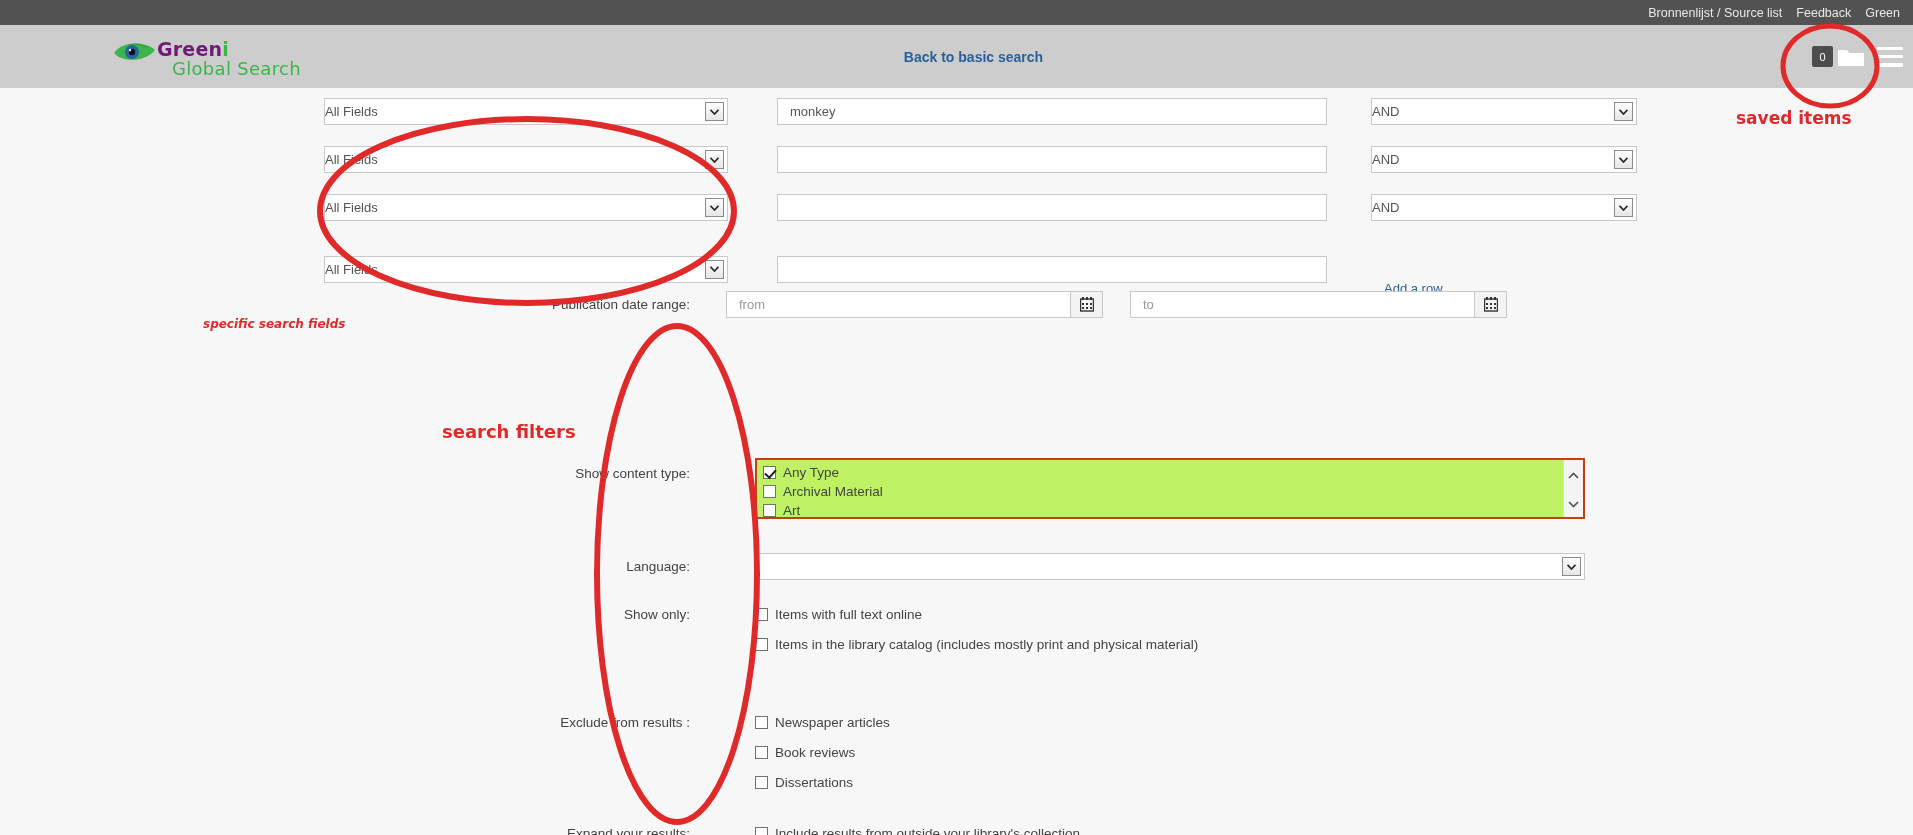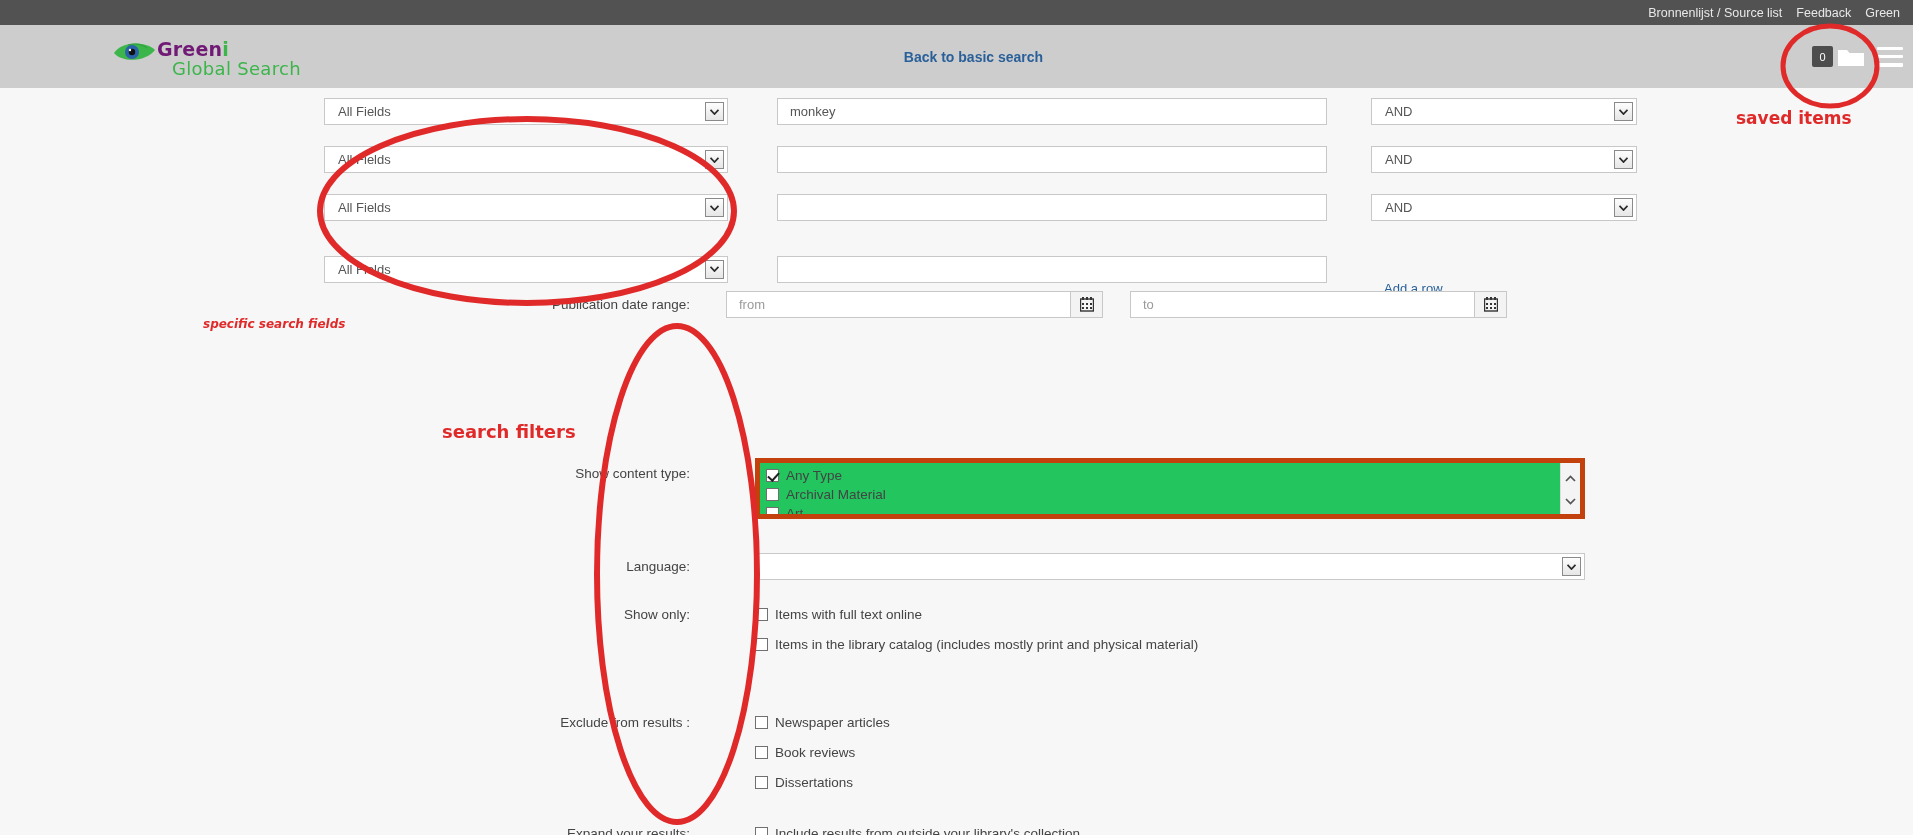--- a/index.html
+++ b/index.html
@@ -60,21 +60,21 @@
   .hamburger { width:26px; height:20px; display:flex; flex-direction:column; justify-content:space-between; }
   .hamburger span { display:block; height:3.5px; background:#fff; border-radius:1px; }
 
   
   .content { position:relative; height:747px; background:#f7f7f7; }
 
   .row { display:flex; align-items:center; position:absolute; }
 
   .sel {
     height:27px; background:#fff; border:1px solid #c8c8c8;
-    display:flex; align-items:center; padding-left:13px;
+    display:flex; align-items:center; 
     font-size:13px; color:#555; position:relative;
   }
   .sel .arrowbtn {
     position:absolute; right:3px; top:3px; width:19px; height:19px;
     border:1px solid #8a8a8a; background:linear-gradient(#fdfdfd,#e6e6e6);
     display:flex; align-items:center; justify-content:center;
   }
   .chev { width:9px; height:6px; }
 
   .txt {
@@ -87,21 +87,21 @@
   .lbl { font-size:13.5px; color:#444; text-align:right; }
 
   .lnk { color:#2a6099; font-size:13px; text-decoration:none; }
 
   .calbtn {
     width:32px; height:27px; border:1px solid #c8c8c8; border-left:none;
     background:#f3f3f3; display:flex; align-items:center; justify-content:center;
   }
 
   .listbox {
-    background:#22c55e; border:5px solid #c2410c; position:relative;
+    background:#bef264; border:2px solid #c2410c; position:relative;
     overflow:hidden;
   }
   .chkline { display:flex; align-items:center; font-size:13.5px; color:#444; }
   .cb {
     width:13px; height:13px; border:1px solid #707070; background:#fff;
     margin-right:7px; position:relative; flex:none;
   }
   .cb.on::after {
     content:""; position:absolute; left:3px; top:0px; width:5px; height:9px;
     border:solid #222; border-width:0 2px 2px 0; transform:rotate(42deg);

